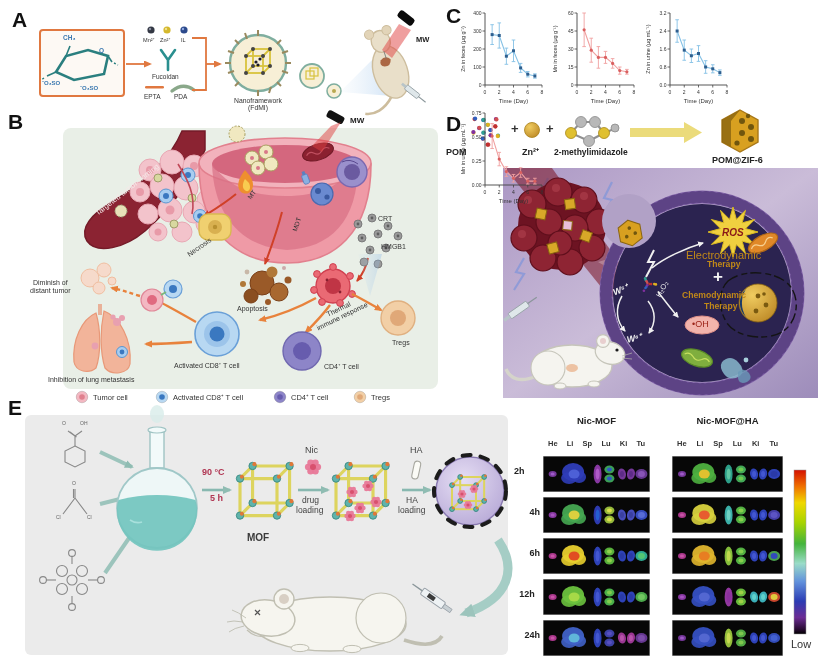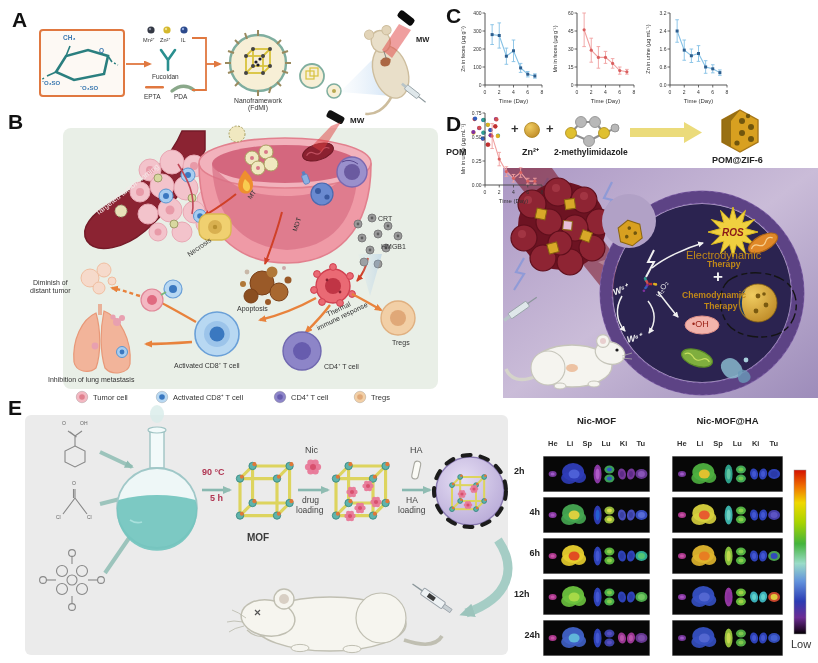--- a/index.html
+++ b/index.html
@@ -1108,21 +1108,21 @@
     <span style="font-size: 7.5px; font-weight: bold; color: rgb(51, 51, 51);">He</span>
     <span style="font-size: 7.5px; font-weight: bold; color: rgb(51, 51, 51);">Li</span>
     <span style="font-size: 7.5px; font-weight: bold; color: rgb(51, 51, 51);">Sp</span>
     <span style="font-size: 7.5px; font-weight: bold; color: rgb(51, 51, 51);">Lu</span>
     <span style="font-size: 7.5px; font-weight: bold; color: rgb(51, 51, 51);">Ki</span>
     <span style="font-size: 7.5px; font-weight: bold; color: rgb(51, 51, 51);">Tu</span>
   </div>
 <div class="lbl" style="left:514px;top:467px;width:26px;text-align:left;font-size:9px;font-weight:bold;color:#222">2h</div>
 <div class="lbl" style="left:514px;top:508px;width:26px;text-align:right;font-size:9px;font-weight:bold;color:#222">4h</div>
 <div class="lbl" style="left:514px;top:549px;width:26px;text-align:right;font-size:9px;font-weight:bold;color:#222">6h</div>
-<div class="lbl" style="left:514px;top:590px;width:26px;text-align:left;font-size:9px;font-weight:bold;color:#222">12h</div>
+<div class="lbl" style="left:514px;top:590px;width:26px;text-align:center;font-size:9px;font-weight:bold;color:#222">12h</div>
 <div class="lbl" style="left:514px;top:631px;width:26px;text-align:right;font-size:9px;font-weight:bold;color:#222">24h</div>
 <div class="lbl" style="left:822px;top:453px;font-size:10px;color:#333">High</div>
 <div class="lbl" style="left:791px;top:638px;font-size:11px;color:#333">Low</div>
 <div id="egrid" style="position:absolute;left:0;top:0">
     <svg width="107" height="36" style="position: absolute; left: 543px; top: 456px;">
       <rect x="0" y="0" width="107" height="36" fill="#070707" stroke="#b8b8b8" stroke-width="1"></rect>
       <ellipse cx="9.629999999999999" cy="18" rx="4" ry="3" fill="#7a3aa0" opacity="0.95"></ellipse>
       <ellipse cx="9.629999999999999" cy="18" rx="2" ry="1.5" fill="#a05cc8" opacity="0.95"></ellipse>
       <ellipse cx="30.1" cy="16" rx="11" ry="9" fill="#2f3db8" opacity="0.95"></ellipse>
       <ellipse cx="26.1" cy="22" rx="8" ry="6" fill="#2f3db8" opacity="0.9"></ellipse>

